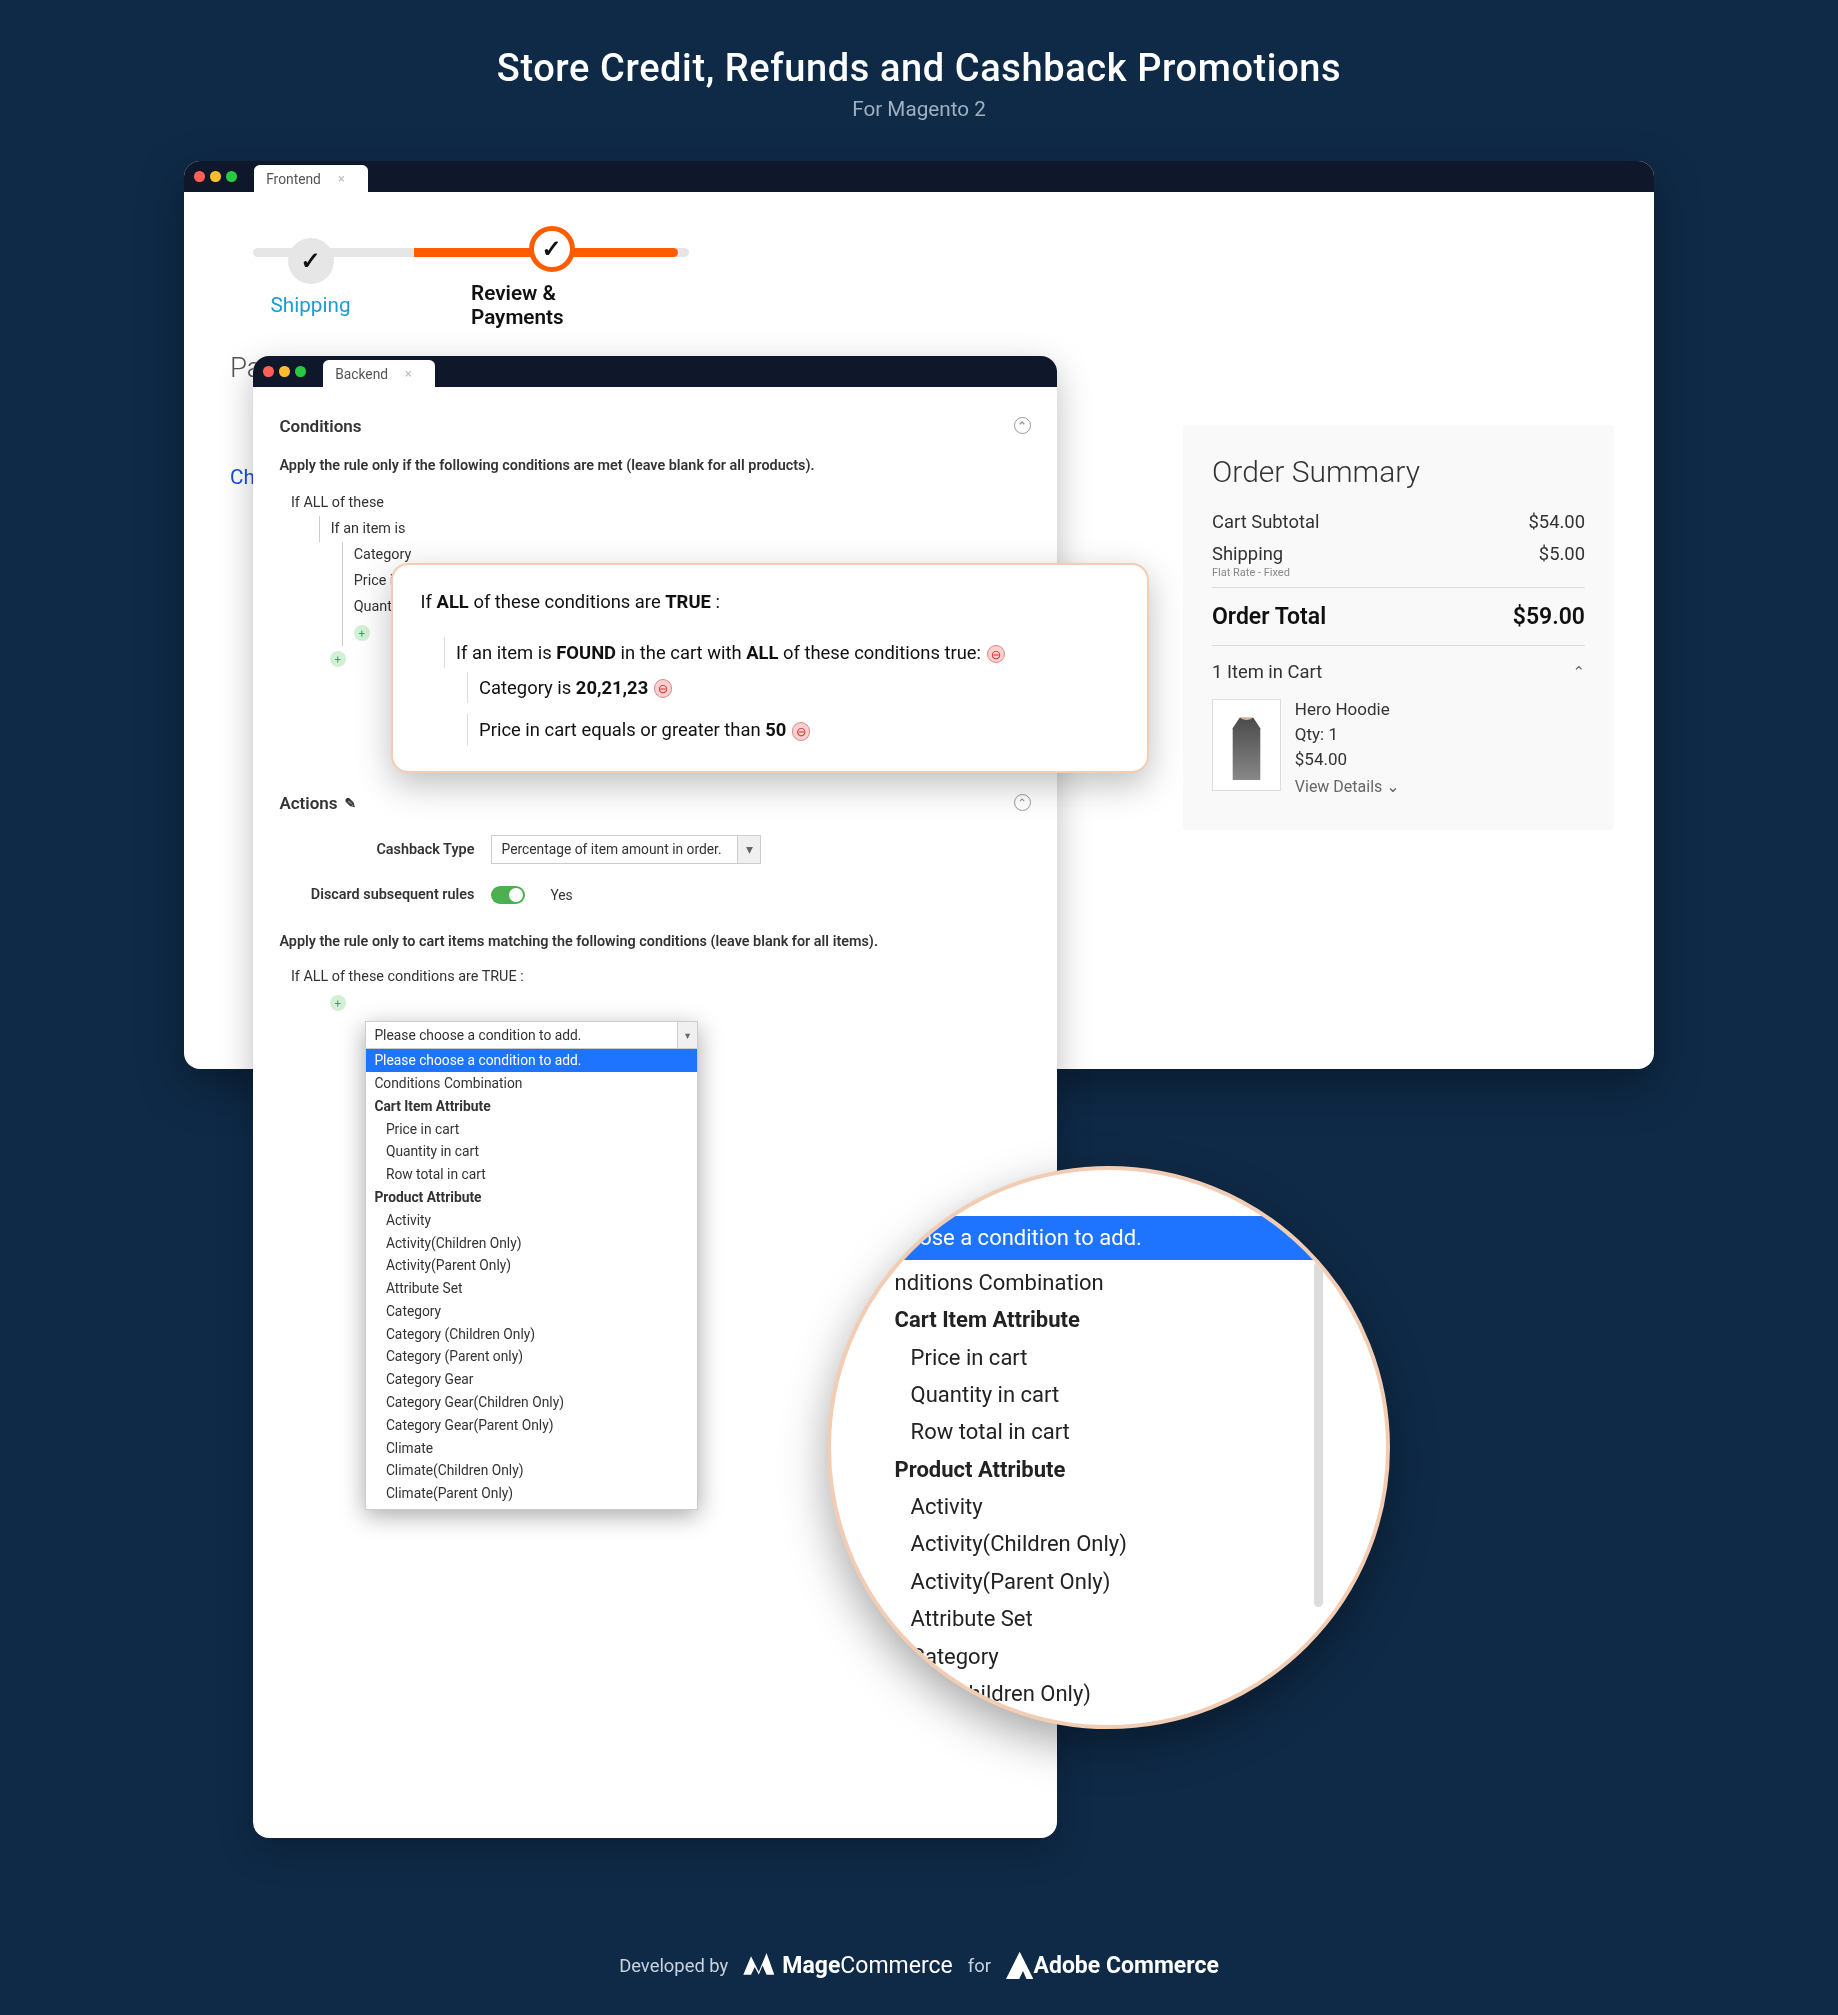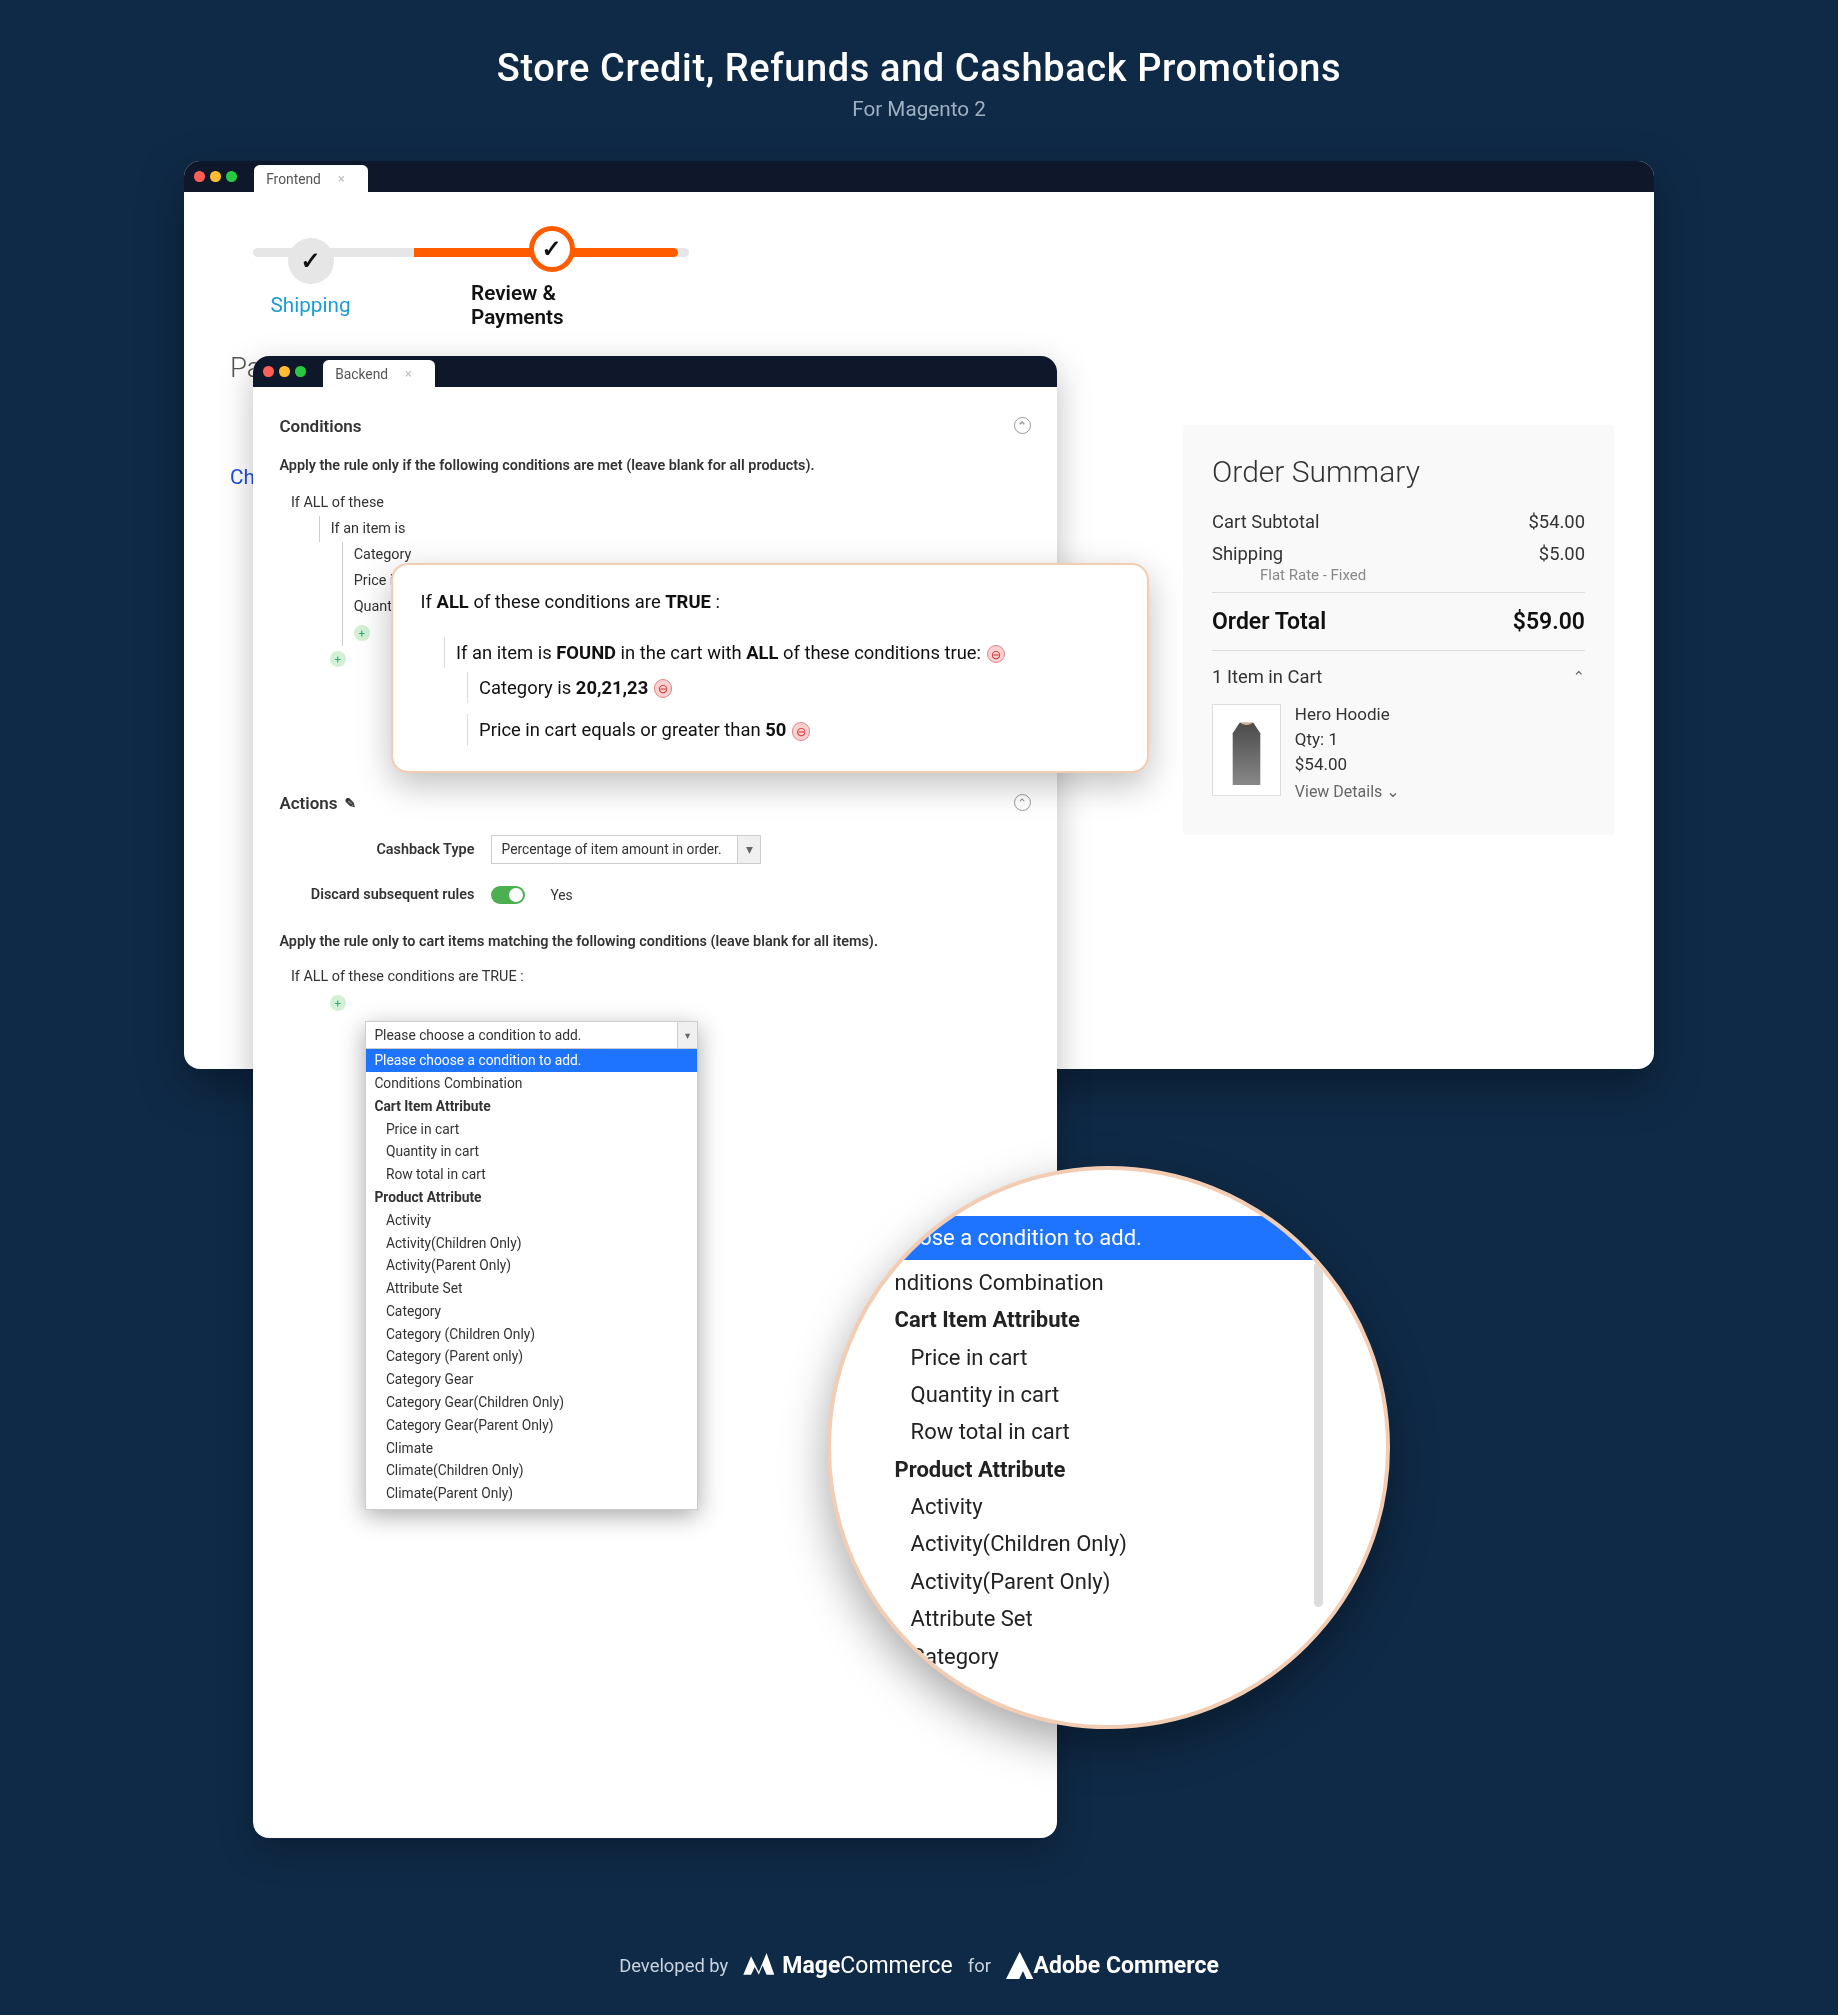--- a/index.html
+++ b/index.html
@@ -37,21 +37,21 @@
 .step-label.review { color: #111; font-weight: 600; }
 .step.review { margin-left: 80px; }
 
 .pa-label { position:absolute; left:46px; top:190px; font-size:27.6px; color:#555; font-weight:300; }
 .ch-label { position:absolute; left:46px; top:304px; font-size:20.7px; color:#1d4ed8; }
 
 
 .order-summary { position: absolute; right: 40px; top: 264px; width: 431px; background: #f9f9f9; padding: 29px 29px 34px; border-radius: 3.4px; }
 .order-summary h2 { font-size: 30px; font-weight: 300; color: #333; margin-bottom: 16px; }
 .os-row { display: flex; justify-content: space-between; font-size: 18.4px; color: #333; padding: 5.7px 0; }
-.os-sub { font-size: 15px; color: #888; margin-top: -3.4px; margin-bottom: 6.9px; margin-left: 48px; }
+.os-sub { font-size: 11px; color: #888; margin-top: -3.4px; margin-bottom: 6.9px; }
 .os-total { display: flex; justify-content: space-between; font-size: 23px; font-weight: 600; color: #111; padding: 15px 0; border-top: 0.6px solid #ddd; margin-top: 8px; }
 .os-cart-hdr { display: flex; justify-content: space-between; align-items: center; font-size: 18.4px; color: #333; padding: 15px 0 11.5px; border-top: 0.6px solid #ddd; }
 .os-item { display: flex; gap: 13.8px; padding-top: 5.7px; }
 .os-thumb { width: 69px; height: 92px; background: #fff; border: 0.6px solid #ddd; display: flex; align-items: center; justify-content: center; }
 .hoodie { width: 46px; height: 69px; background: linear-gradient(#444,#888); clip-path: polygon(35% 10%, 65% 10%, 80% 25%, 80% 100%, 20% 100%, 20% 25%); position: relative; }
 .hoodie::before { content:''; position:absolute; top:-9.2px; left:13.8px; width:18.4px; height:18.4px; background:#d9b08c; border-radius:50%; }
 .os-item-info { font-size: 17px; color: #333; }
 .os-item-info .qty { margin: 4.6px 0; }
 .os-item-info .view { margin-top: 8px; color: #666; font-size: 16px; }
 
@@ -312,20 +312,21 @@
           <div class="mitem group">Cart Item Attribute</div>
           <div class="mitem indent">Price in cart</div>
           <div class="mitem indent">Quantity in cart</div>
           <div class="mitem indent">Row total in cart</div>
           <div class="mitem group">Product Attribute</div>
           <div class="mitem indent">Activity</div>
           <div class="mitem indent">Activity(Children Only)</div>
           <div class="mitem indent">Activity(Parent Only)</div>
           <div class="mitem indent">Attribute Set</div>
           <div class="mitem indent">Category</div>
+          <div class="mitem indent">ory (Children Only)</div>
         </div>
     </div>
     <div class="mag-scroll"></div>
   </div>
 
 </div>
 
 <div class="footer">
   <span>Developed by</span>
   <span class="logo-md">

